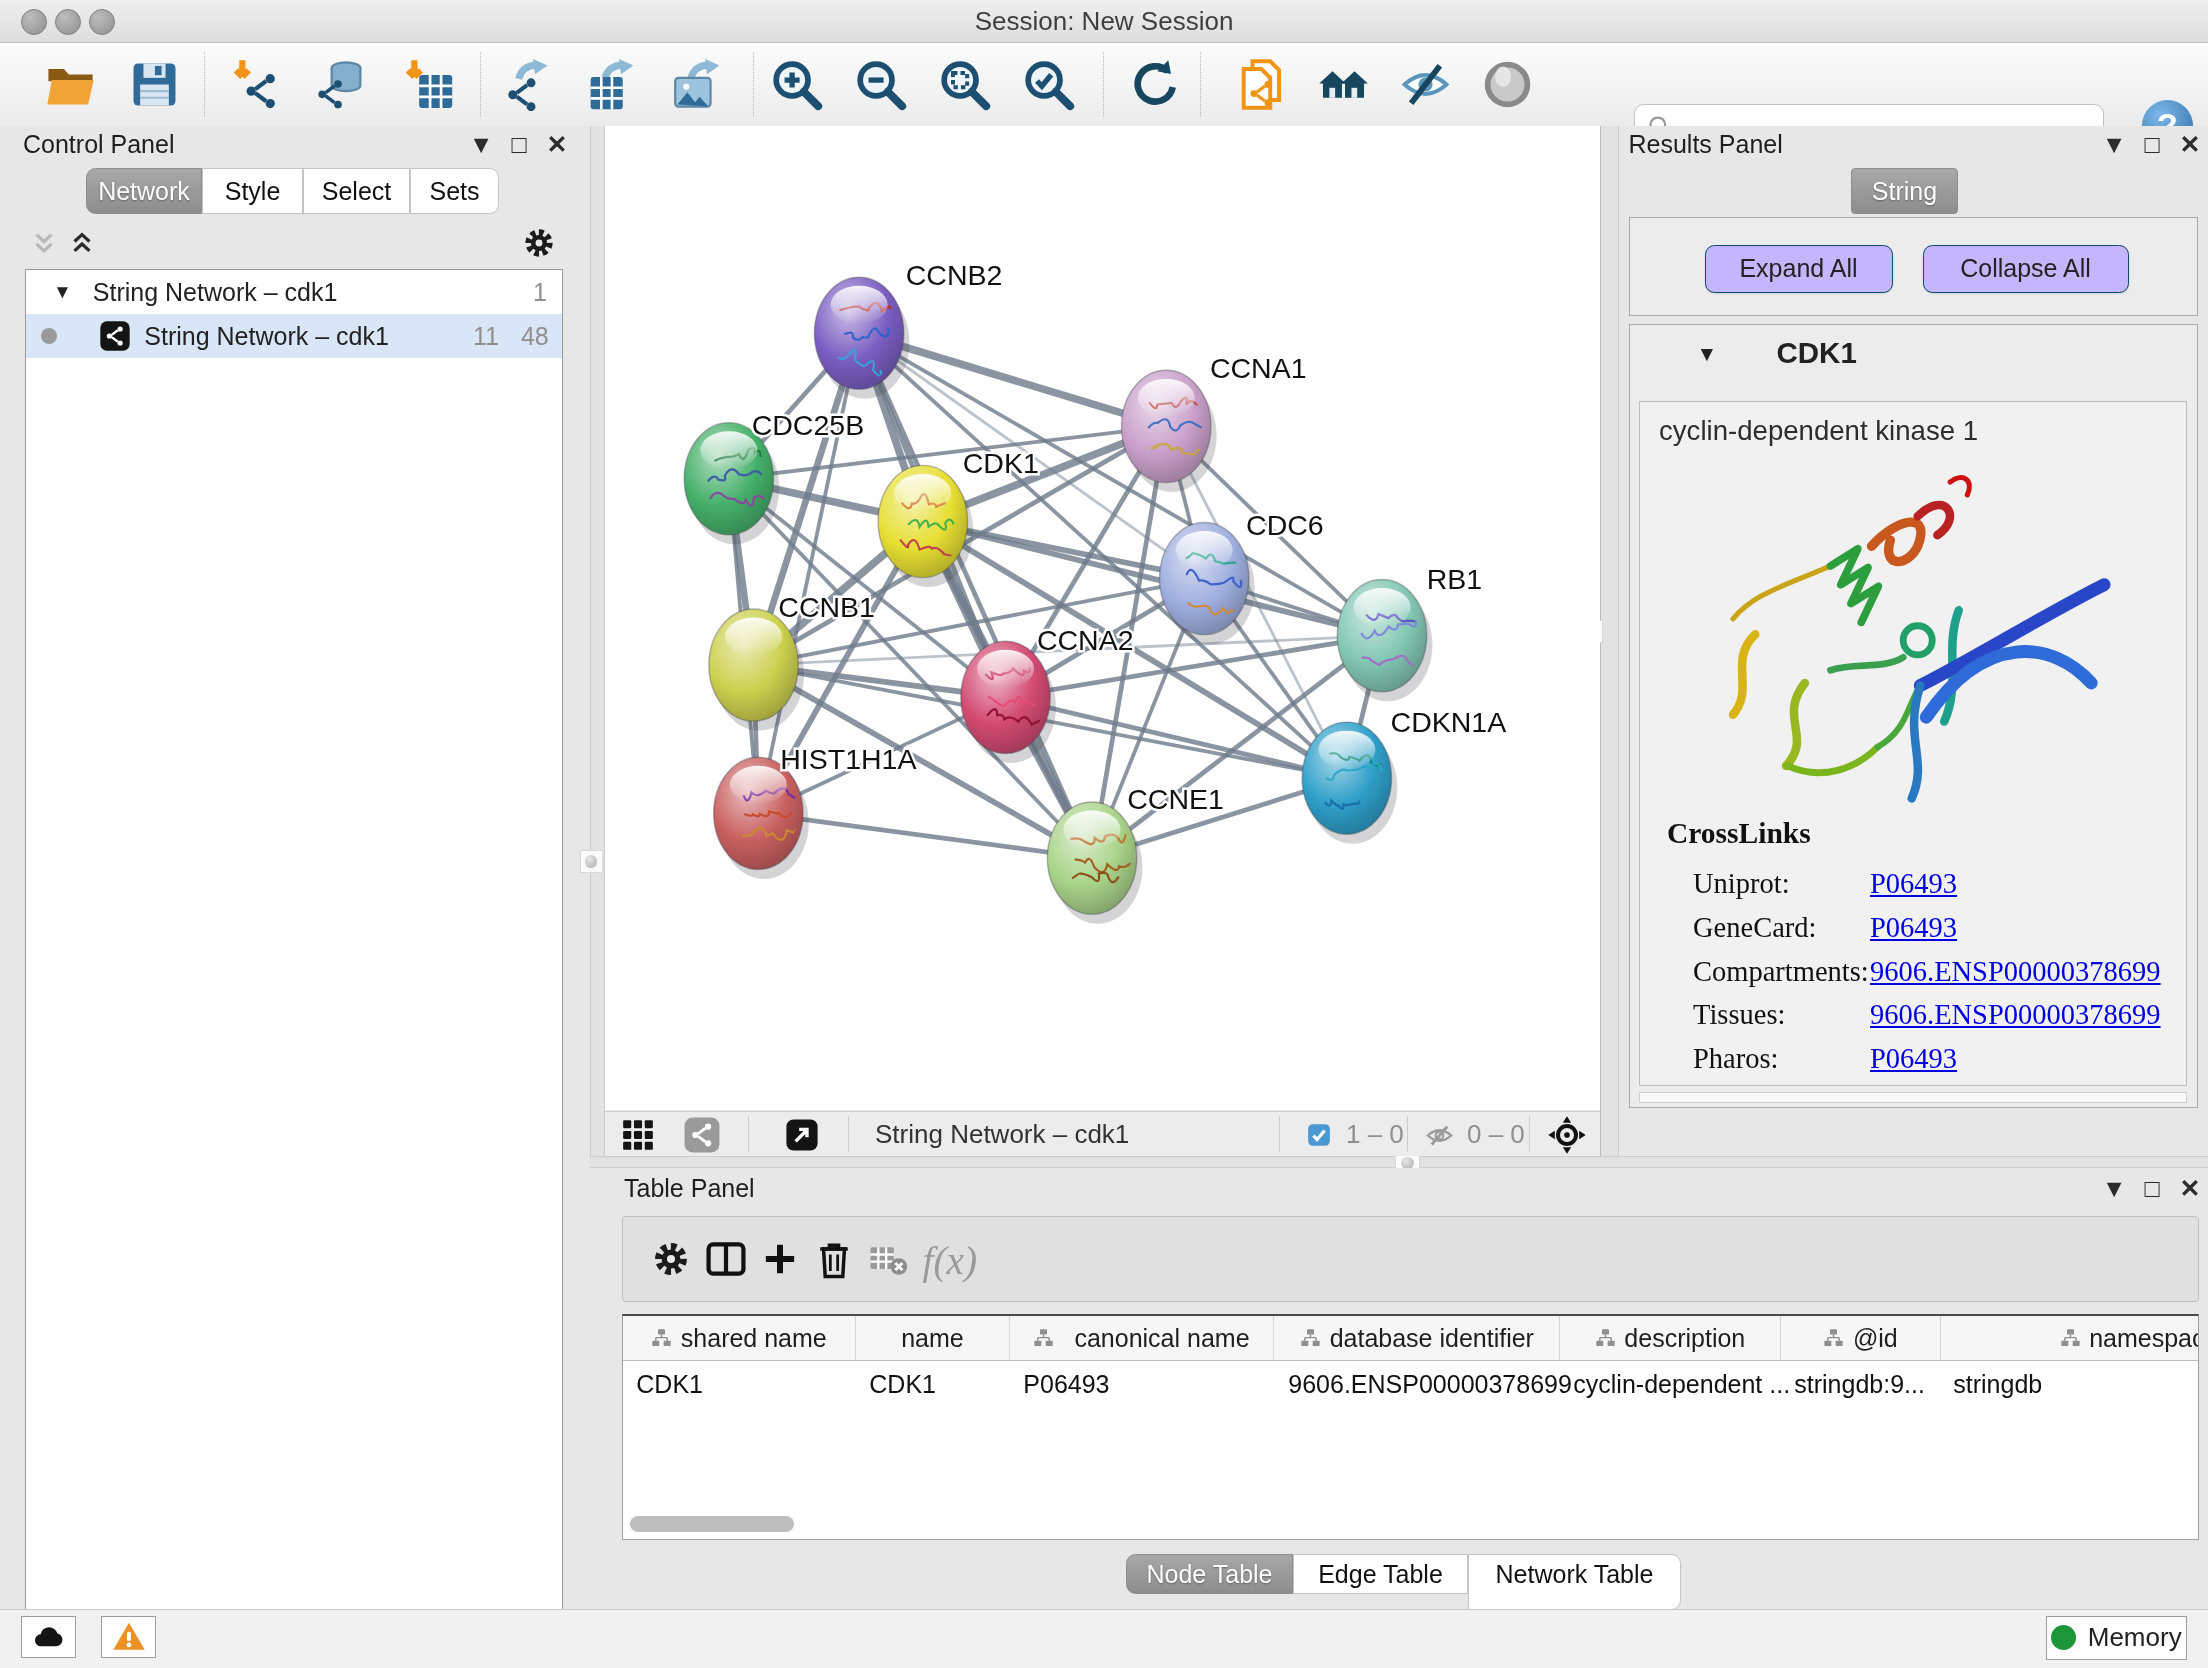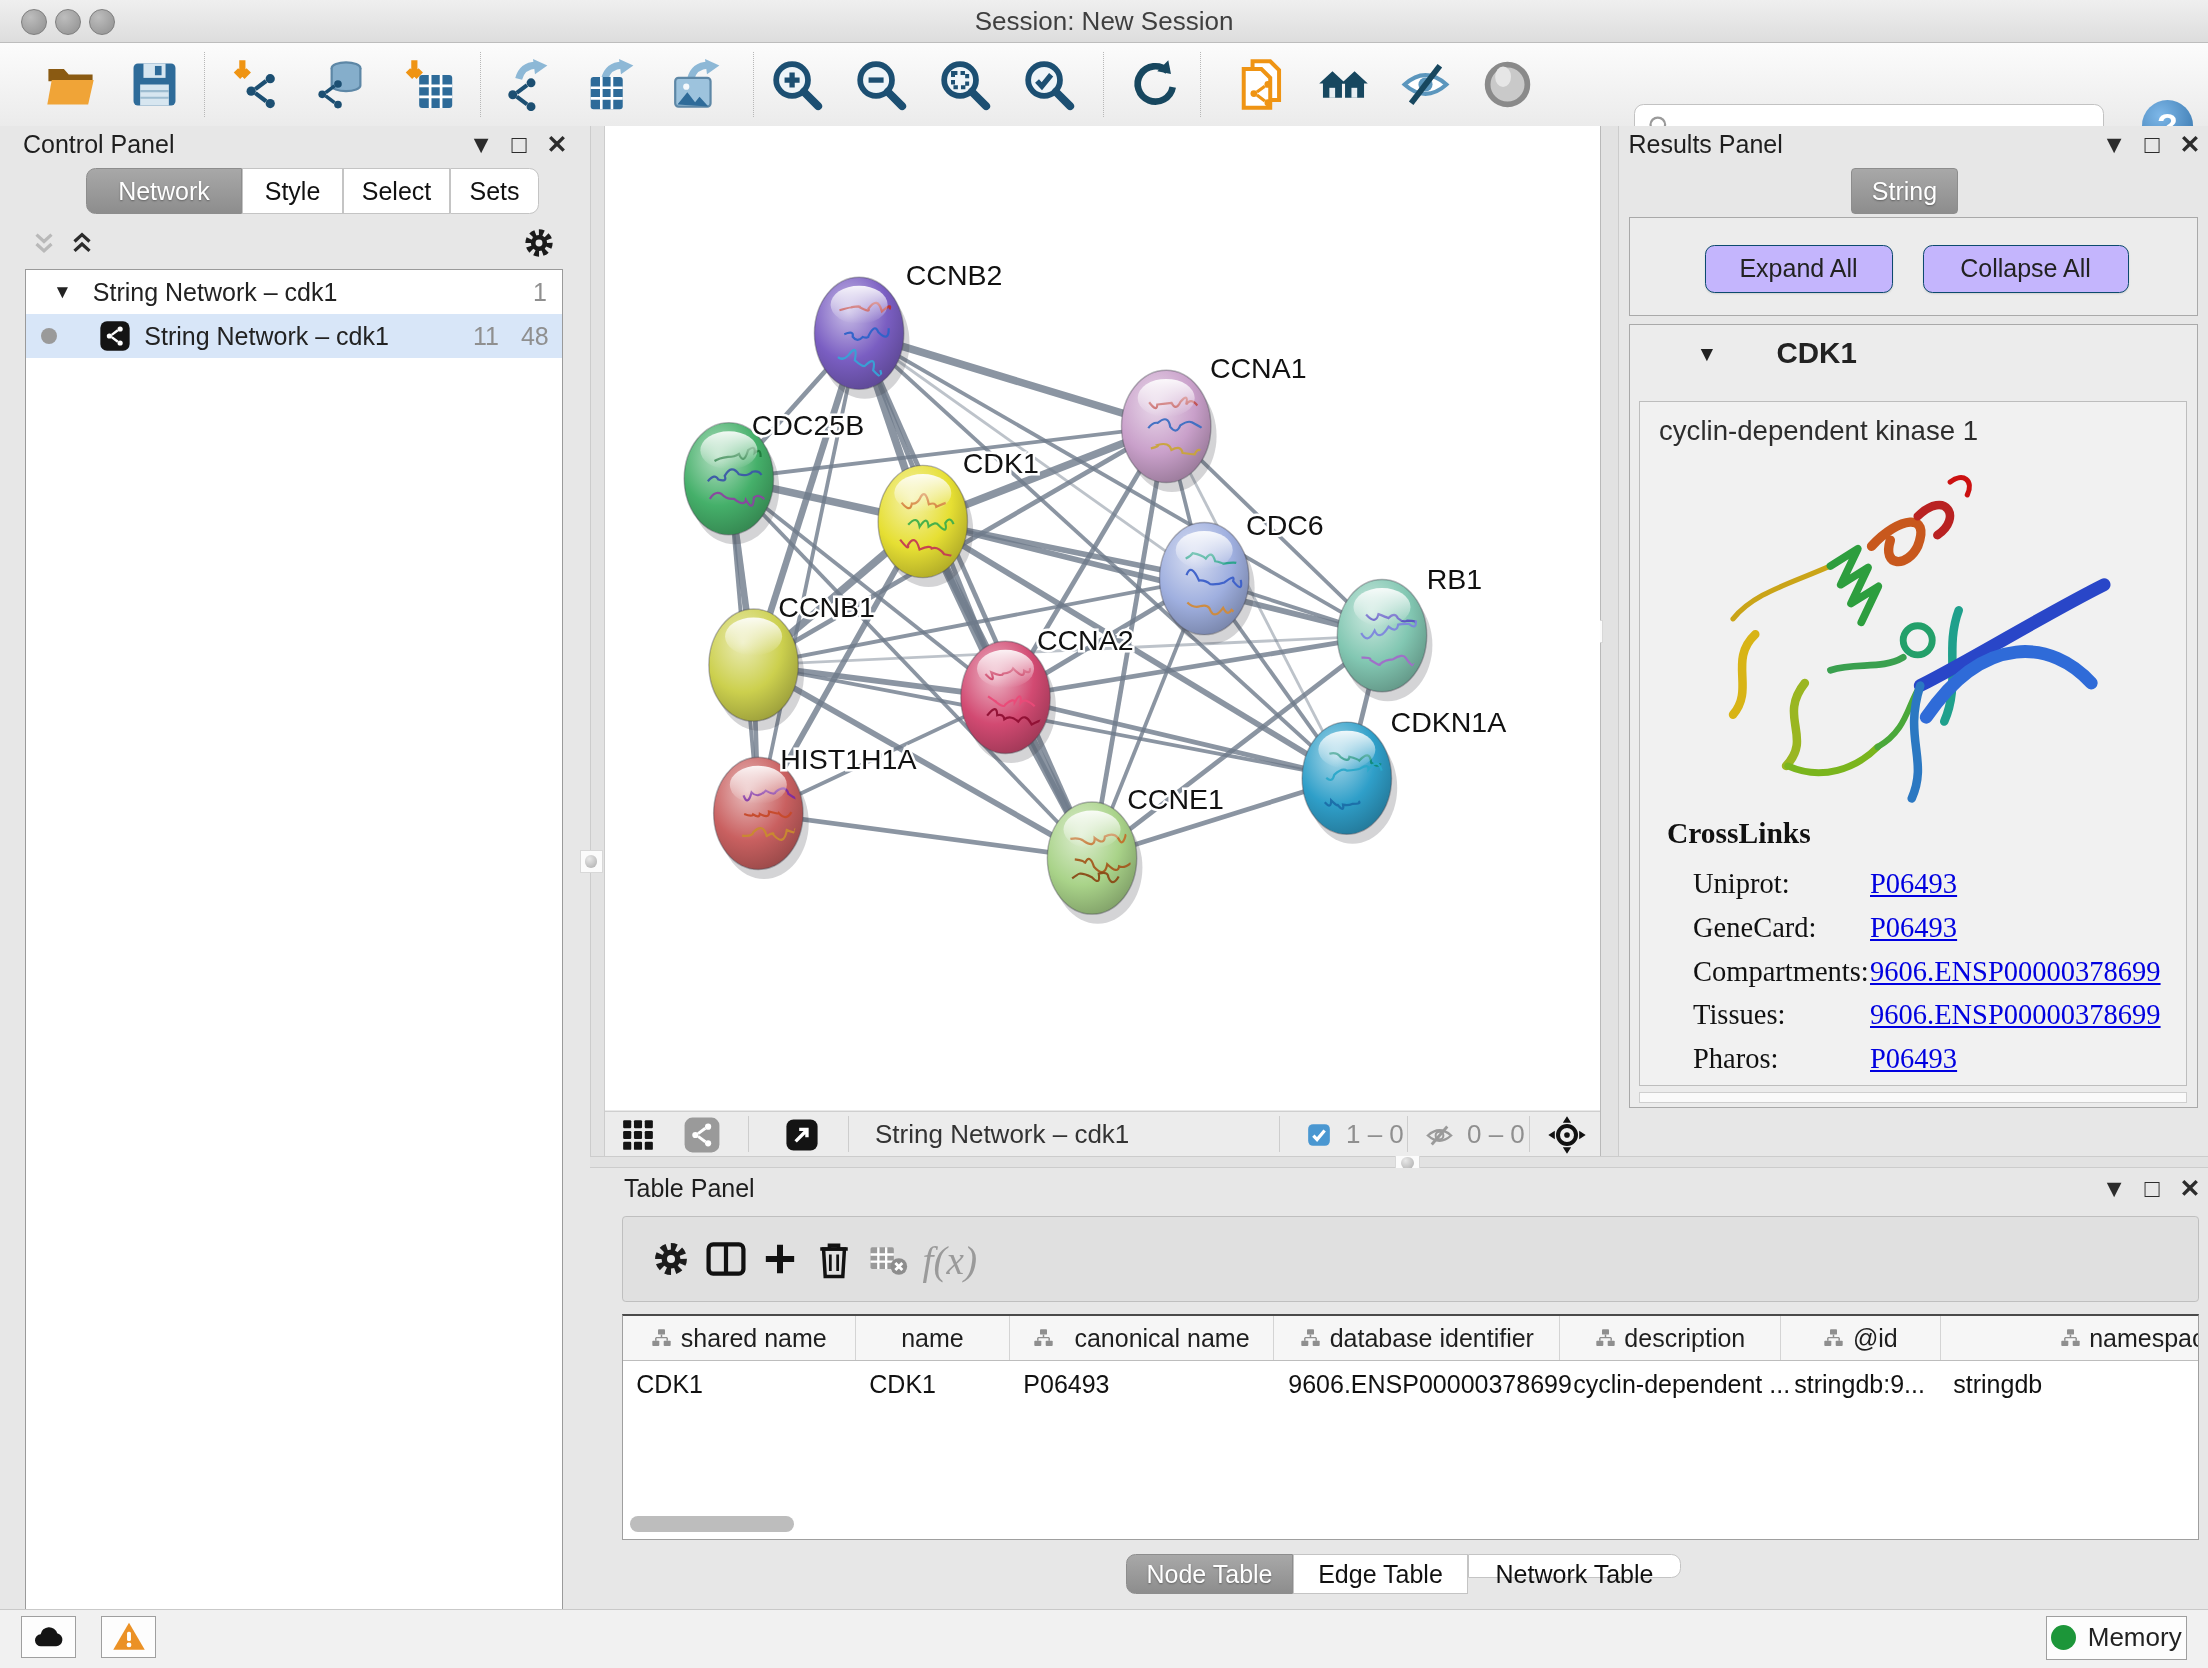--- a/index.html
+++ b/index.html
@@ -337,21 +337,21 @@
   </div>
 
 <div id="control-panel">
   <div class="panel-title abs" style="left:23px;top:3.8px">Control Panel</div>
   <div class="abs" style="left:462px;top:3.8px;display:flex">
     <span class="wctl">▼</span>
     <span class="wctl">□</span>
     <span class="wctl" style="font-weight:bold">✕</span>
   </div>
   <div id="cp-tabs">
-      <div class="tab first active" style="width: 156px;">Network</div>
+      <div class="tab first active" style="width: 116px;">Network</div>
       <div class="tab" style="width: 101px;">Style</div>
       <div class="tab" style="width: 107px;">Select</div>
       <div class="tab last" style="width: 89px;">Sets</div>
     </div>
   <div id="cp-selrow">
     <span class="abs" style="left:28.5px;top:7.6px">
         <svg width="30" height="30" viewBox="0 0 24 24">
           <path d="M6 4.5l6 5.5 6-5.5M6 12l6 5.5 6-5.5" fill="none" stroke="#b9b9b9" stroke-width="2.6"></path>
         </svg>
       </span>
@@ -934,21 +934,21 @@
         <div class="td" style="left: 652px; width: 285px;">9606.ENSP00000378699</div>
         <div class="td" style="left: 937px; width: 221px;">cyclin-dependent ...</div>
         <div class="td" style="left: 1158px; width: 160px;">stringdb:9...</div>
         <div class="td" style="left: 1317px; width: 399px;">stringdb</div>
       </div>
   </div>
   <div id="tp-hscroll"></div>
   <div id="tp-tabs">
       <div class="tab first active" style="width: 167px; height: 40px; line-height: 38px;">Node Table</div>
       <div class="tab" style="width: 175px; height: 40px; line-height: 38px;">Edge Table</div>
-      <div class="tab last" style="width: 213px; height: 24px; line-height: 38px;">Network Table</div>
+      <div class="tab last" style="width: 213px; height: 56px; line-height: 38px;">Network Table</div>
     </div>
 </div>
 
 <div id="statusbar">
   <div class="sb-btn" style="left:21px;width:55px">
     <span>
         <svg width="34" height="34" viewBox="0 0 24 24">
           <path d="M6.5 18.5a4.2 4.2 0 0 1-.4-8.4A6 6 0 0 1 17.8 9.4 4.6 4.6 0 0 1 17 18.5z" fill="#141414"></path>
         </svg>
       </span>

